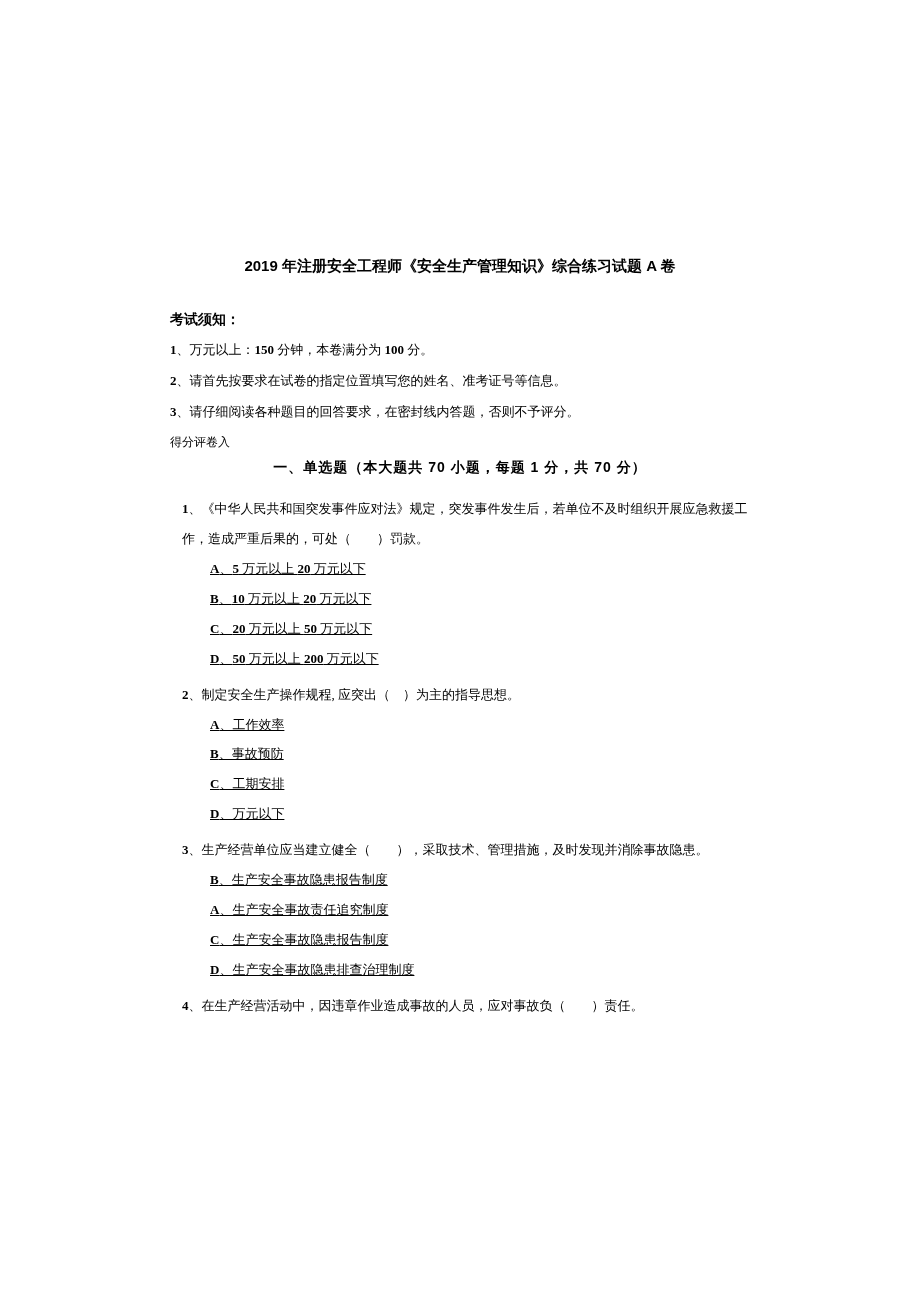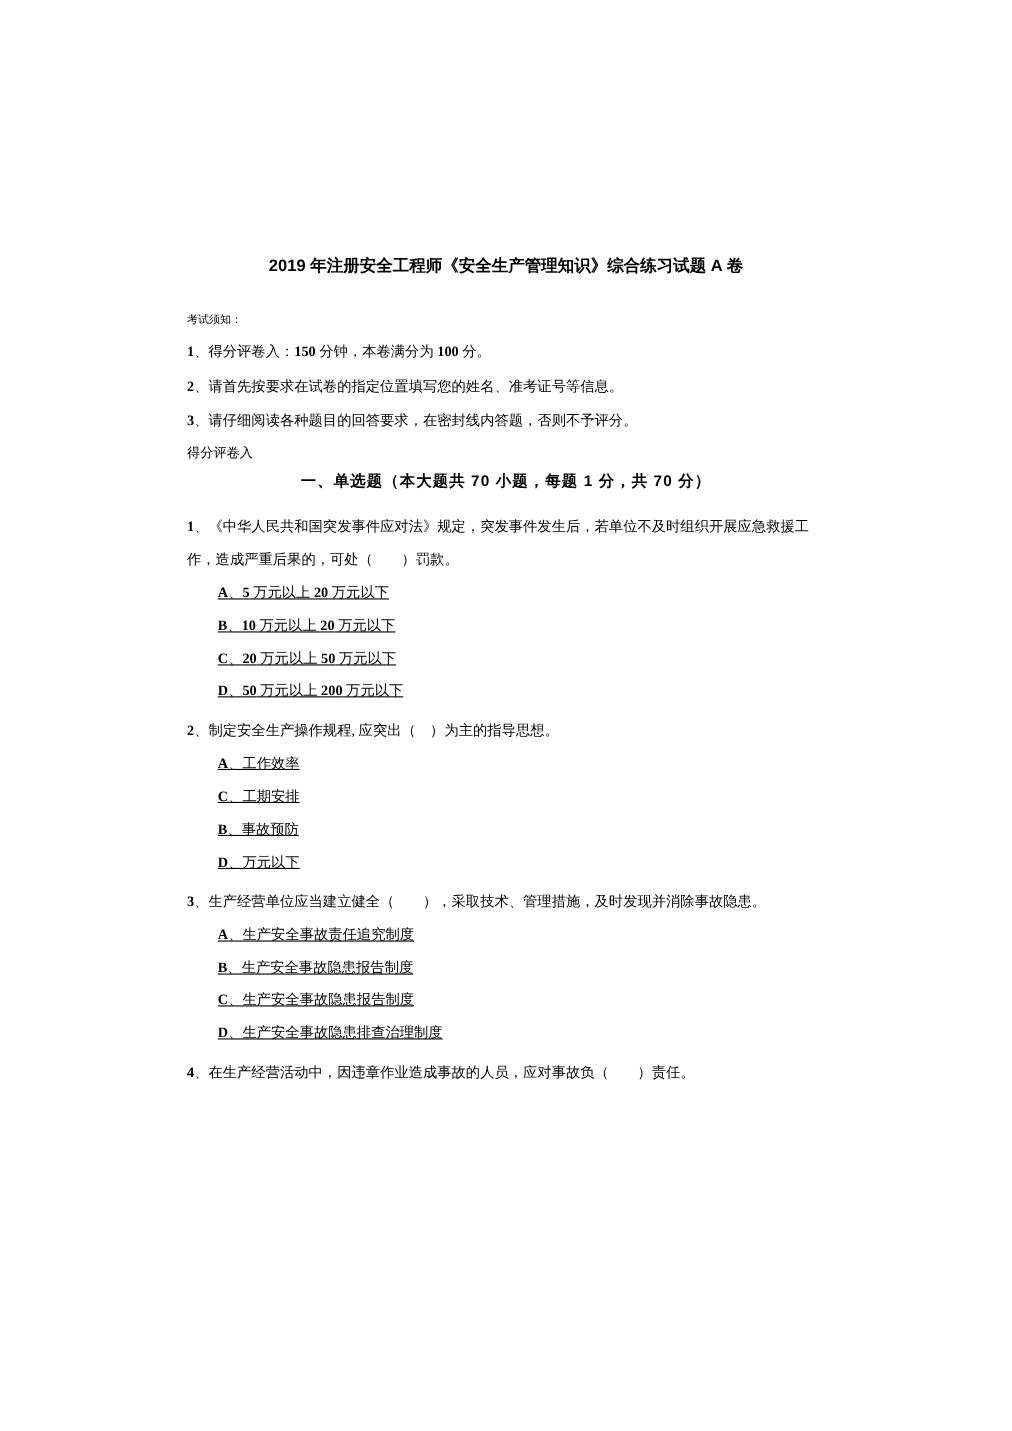--- a/index.html
+++ b/index.html
@@ -16,24 +16,25 @@
       color: #000;
       font-size: 14px;
       line-height: 1.6;
     }
     .title {
       text-align: center;
       font-weight: bold;
       font-size: 15px;
       margin-bottom: 30px;
       font-family: "SimHei", "黑体", sans-serif;
+      margin-top: 24px;
     }
     .notice-header {
-      font-weight: normal;
-      font-size: 10px;
+      font-weight: bold;
+      font-size: 14px;
       margin-bottom: 10px;
       font-family: "SimHei", "黑体", sans-serif;
     }
     .notice-item {
       margin-bottom: 10px;
       font-size: 13px;
     }
     .notice-item .bold {
       font-weight: bold;
     }
@@ -45,20 +46,21 @@
       text-align: center;
       font-weight: bold;
       font-size: 14px;
       margin-bottom: 16px;
       font-family: "SimHei", "黑体", sans-serif;
       letter-spacing: 1px;
     }
     .question {
       margin-bottom: 6px;
       font-size: 13px;
+      margin-left: 12px;
     }
     .question-text {
       line-height: 2.3;
     }
     .question-text .bold {
       font-weight: bold;
     }
     .option {
       padding-left: 28px;
       line-height: 2.3;
@@ -69,21 +71,21 @@
     }
   </style>
 </head>
 <body>
 
 <div class="title">2019 年注册安全工程师《安全生产管理知识》综合练习试题 A 卷</div>
 
 <div class="notice-header">考试须知：</div>
 
 <div class="notice-item">
-  <span class="bold">1</span><span>、得分评卷入：</span><span class="bold">150</span><span> 分钟，本卷满分为 </span><span class="bold">100</span><span> 分。</span>
+  <span class="bold">1</span><span>、万元以上：</span><span class="bold">150</span><span> 分钟，本卷满分为 </span><span class="bold">100</span><span> 分。</span>
 </div>
 
 <div class="notice-item">
   <span class="bold">2</span><span>、请首先按要求在试卷的指定位置填写您的姓名、准考证号等信息。</span>
 </div>
 
 <div class="notice-item">
   <span class="bold">3</span><span>、请仔细阅读各种题目的回答要求，在密封线内答题，否则不予评分。</span>
 </div>
 
@@ -110,39 +112,39 @@
 </div>
 
 <div class="question">
   <div class="question-text">
     <span class="bold">2</span><span>、制定安全生产操作规程, 应突出（　）为主的指导思想。</span>
   </div>
   <div class="option">
     <span class="bold">A</span><span>、工作效率</span>
   </div>
   <div class="option">
-    <span class="bold">C</span><span>、工期安排</span>
+    <span class="bold">B</span><span>、事故预防</span>
   </div>
   <div class="option">
-    <span class="bold">B</span><span>、事故预防</span>
+    <span class="bold">C</span><span>、工期安排</span>
   </div>
   <div class="option">
     <span class="bold">D</span><span>、万元以下</span>
   </div>
 </div>
 
 <div class="question">
   <div class="question-text">
     <span class="bold">3</span><span>、生产经营单位应当建立健全（　　），采取技术、管理措施，及时发现并消除事故隐患。</span>
   </div>
   <div class="option">
-    <span class="bold">A</span><span>、生产安全事故责任追究制度</span>
+    <span class="bold">B</span><span>、生产安全事故隐患报告制度</span>
   </div>
   <div class="option">
-    <span class="bold">B</span><span>、生产安全事故隐患报告制度</span>
+    <span class="bold">A</span><span>、生产安全事故责任追究制度</span>
   </div>
   <div class="option">
     <span class="bold">C</span><span>、生产安全事故隐患报告制度</span>
   </div>
   <div class="option">
     <span class="bold">D</span><span>、生产安全事故隐患排查治理制度</span>
   </div>
 </div>
 
 <div class="question">

